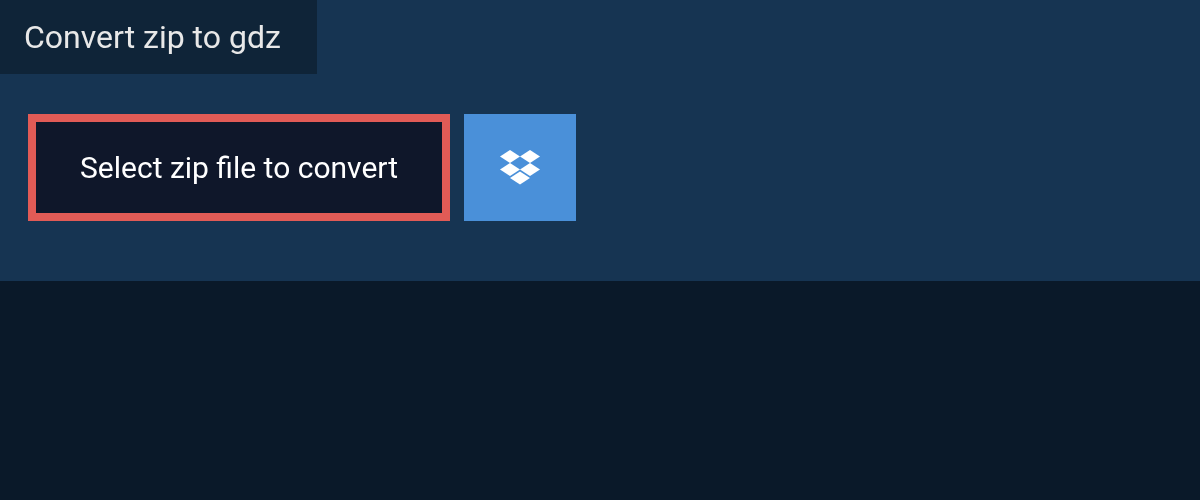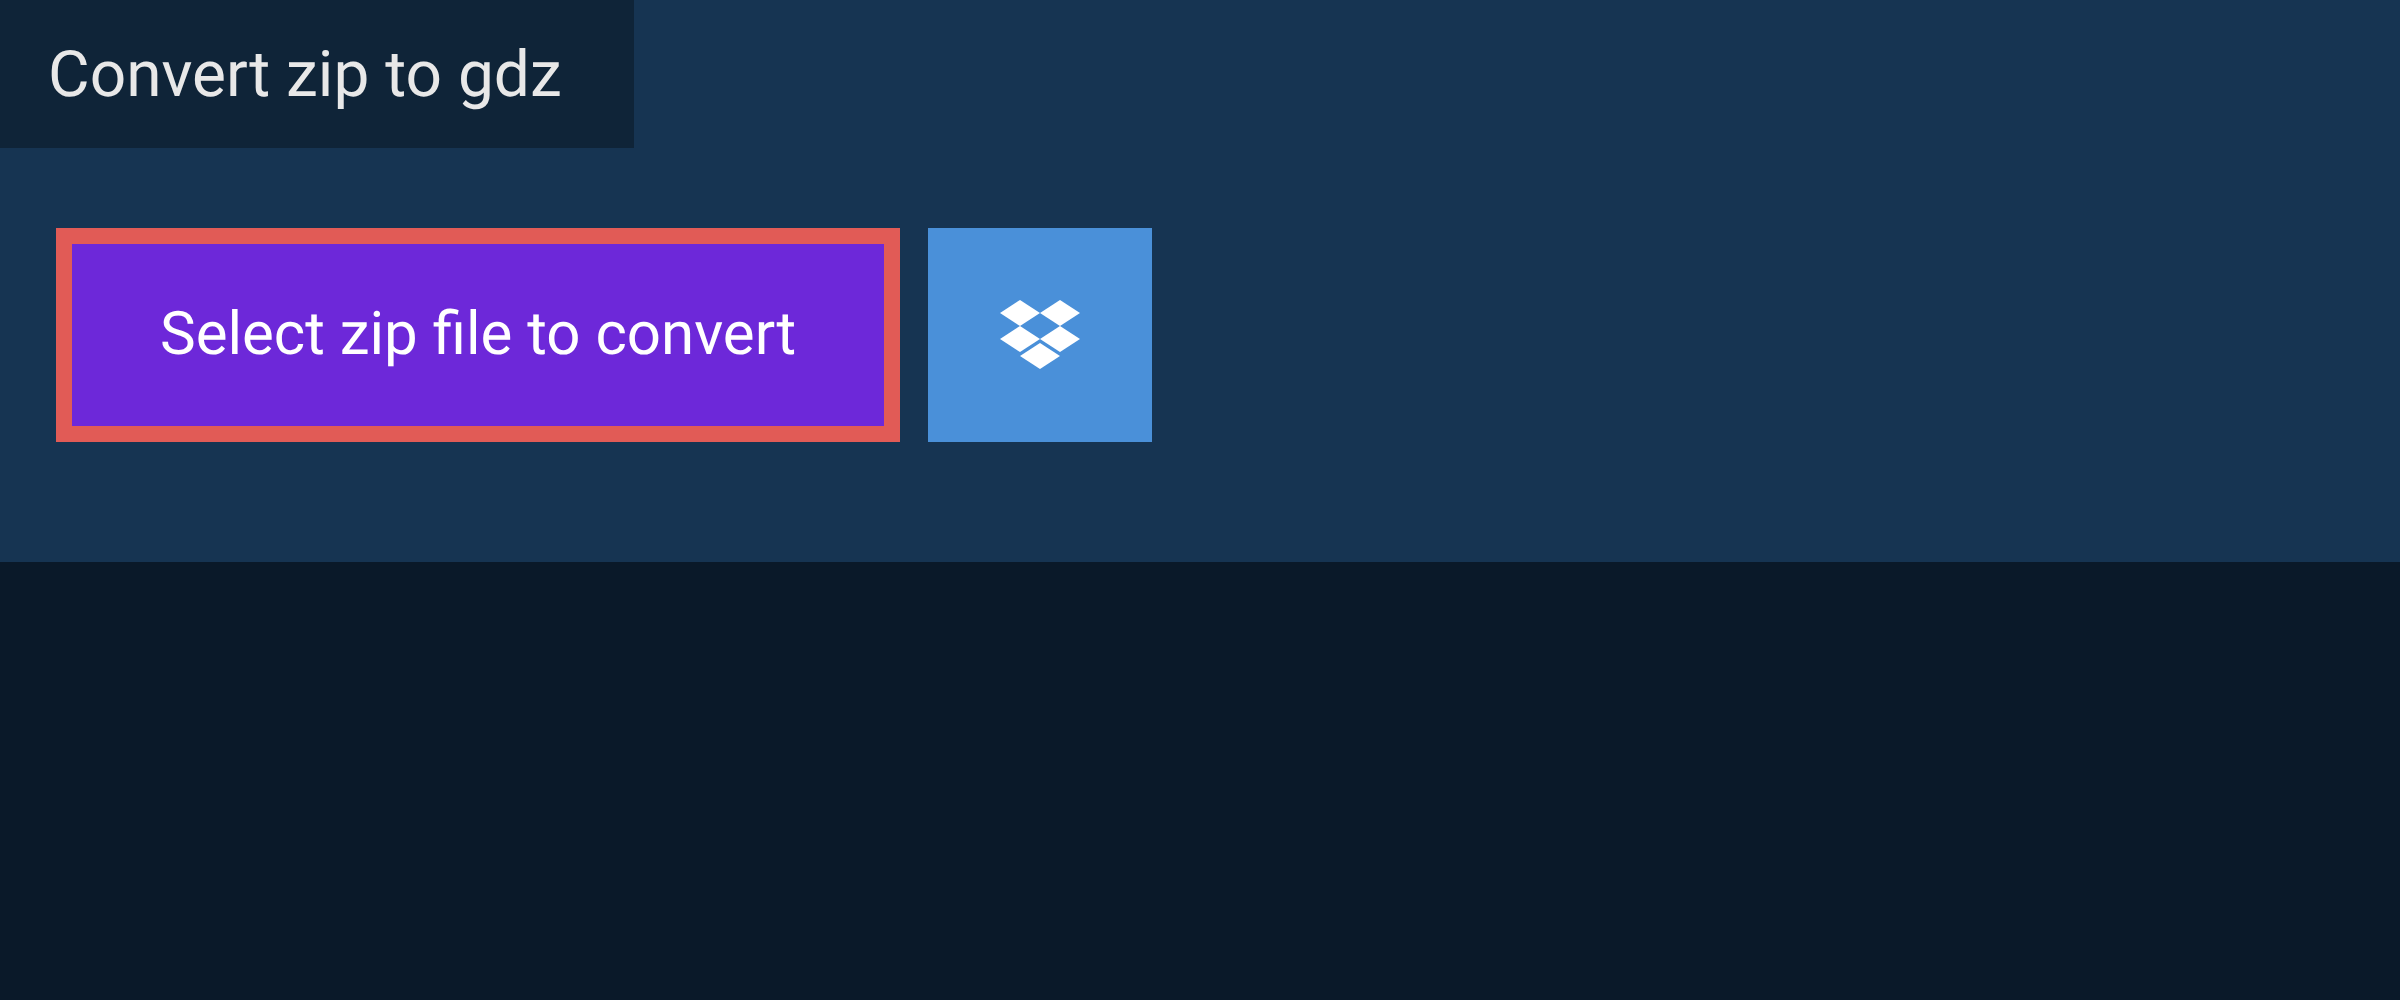--- a/index.html
+++ b/index.html
@@ -30,21 +30,21 @@
       font-size: 32px;
       font-weight: 400;
     }
     .button-row {
       display: flex;
       gap: 14px;
       padding-left: 28px;
       align-items: stretch;
     }
     .select-button {
-      background: #6d28d9;
+      background: #0f172a;
       border: 8px solid #e15b56;
       padding: 28px 44px;
       cursor: pointer;
       display: flex;
       align-items: center;
       justify-content: center;
     }
     .select-button-text {
       color: #ffffff;
       font-size: 30px;

